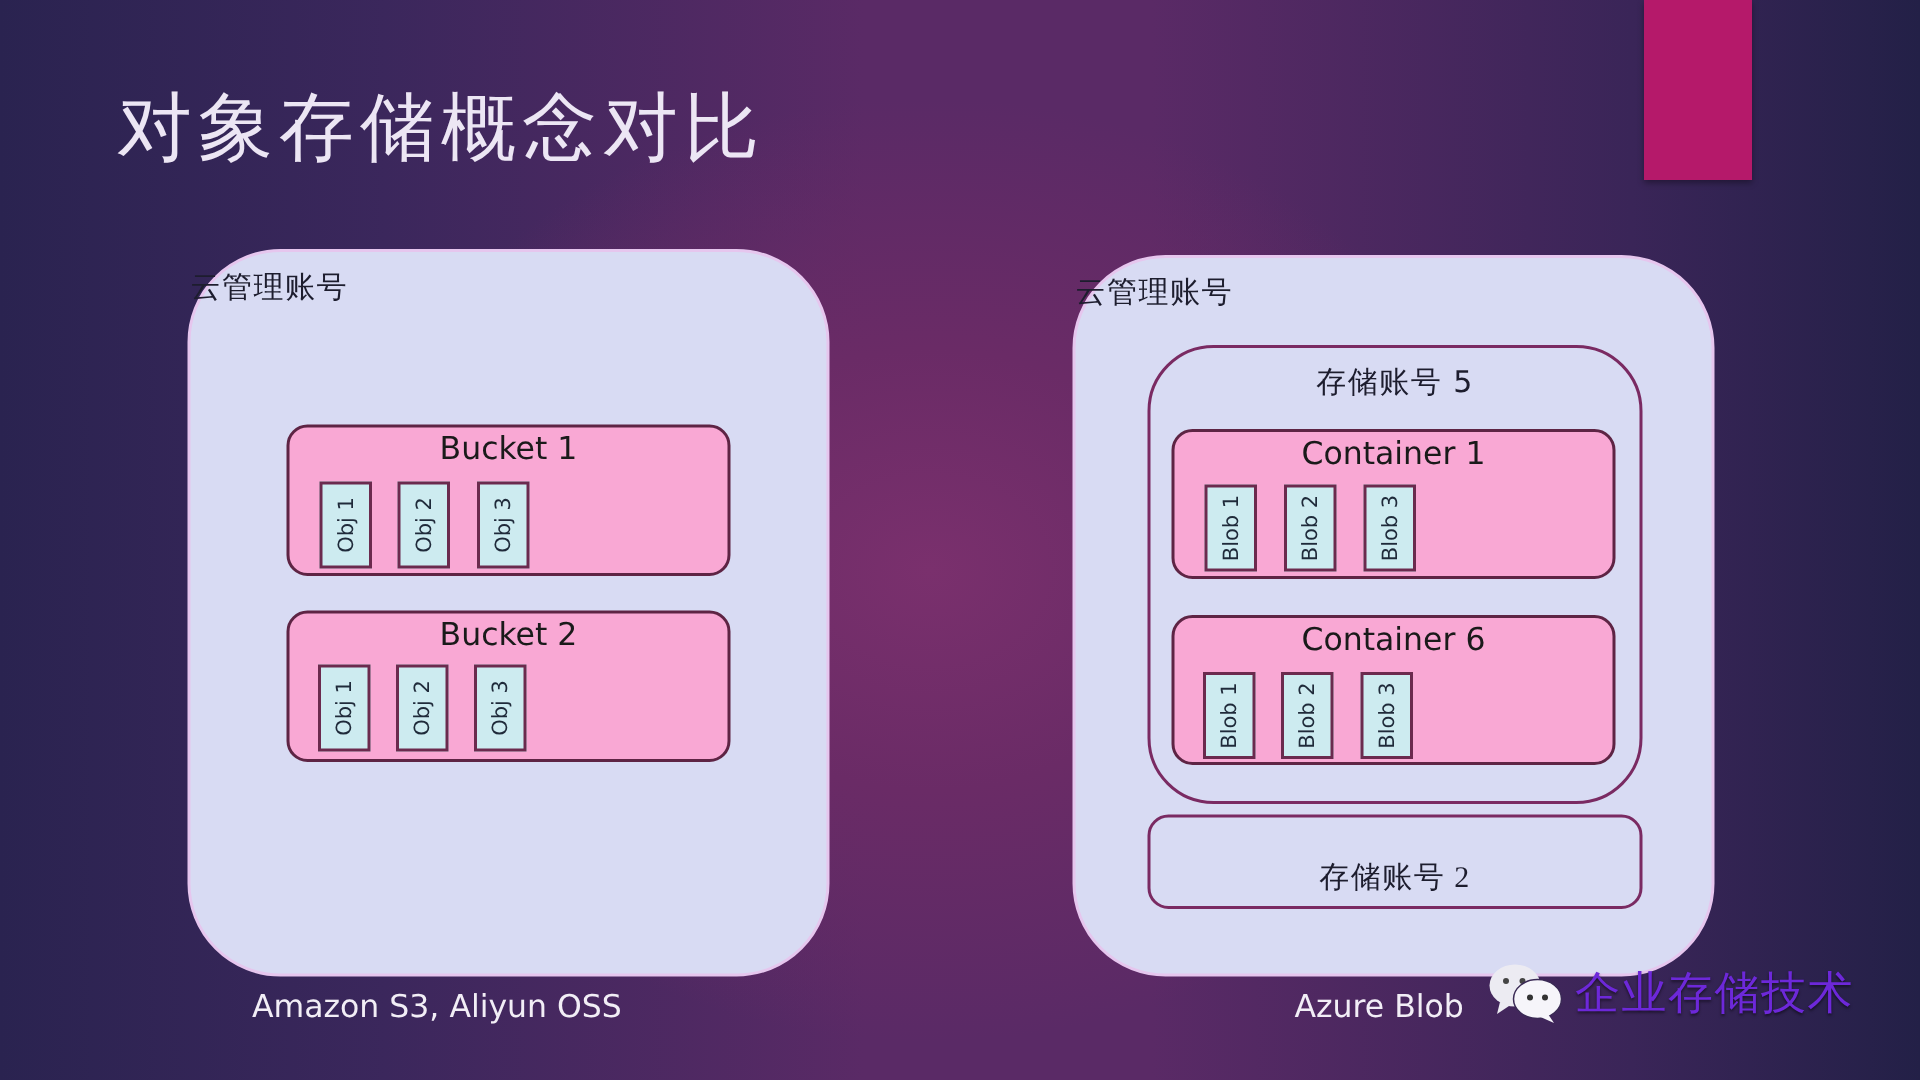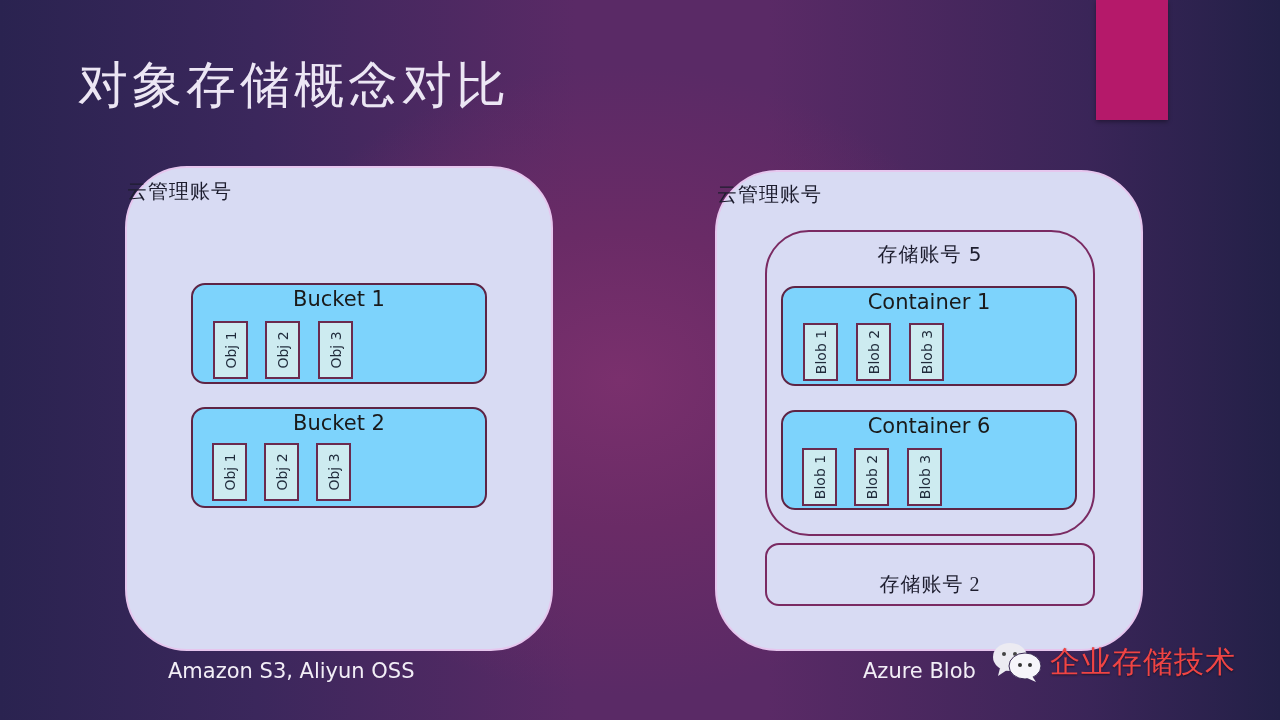--- a/index.html
+++ b/index.html
@@ -37,21 +37,21 @@
       background: #d8dbf3;
       border: 2px solid #7a2a62;
       border-radius: 44px;
     }
     .account-label {
       position: absolute; left: 0; right: 0;
       text-align: center; font-size: 20px; color: #1d1d2e;
       letter-spacing: 1px;
     }
     .bucket {
-      background: #7dd3fc;
+      background: #f9a8d4;
       border: 2px solid #5e2444;
       border-radius: 14px;
     }
     .bucket-label {
       position: absolute; left: 0; right: 0; top: 2px;
       text-align: center; font-size: 21px; color: #1a1a1a;
       font-family: "DejaVu Sans", sans-serif;
     }
     .obj {
       position: absolute;
@@ -67,21 +67,21 @@
     .caption {
       font-size: 21px; color: #f2eef6; white-space: nowrap;
       font-family: "DejaVu Sans", sans-serif;
     }
     .watermark {
       left: 990px; top: 640px; height: 44px;
       display: flex; align-items: center; gap: 6px;
       white-space: nowrap;
     }
     .watermark-text {
-      font-size: 30px; color: #ef4444; letter-spacing: 1px;
+      font-size: 30px; color: #6d28d9; letter-spacing: 1px;
       text-shadow: 0 1px 2px rgba(0,0,0,0.5);
     }
   </style>
 </head>
 <body>
 
 <div class="abs title">对象存储概念对比</div>
 
 <div class="abs accent-tab" style="background:#b5196a;"></div>
 

